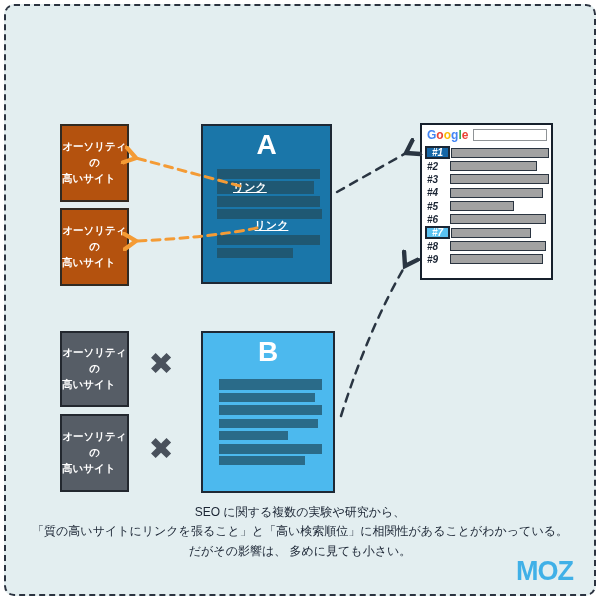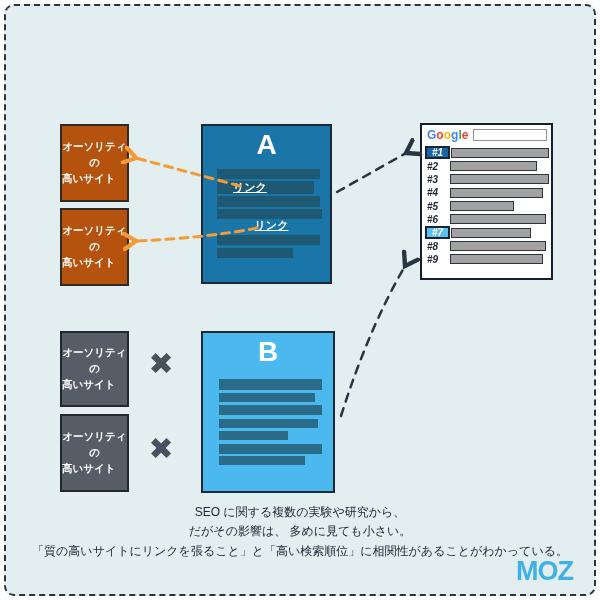--- a/index.html
+++ b/index.html
@@ -161,17 +161,17 @@
     </marker>
   </defs>
   <path d="M240,186 L136,158" fill="none" stroke="#f49b35" stroke-width="3" stroke-dasharray="8 6" stroke-linecap="round" marker-end="url(#ahO)"></path>
   <path d="M257,228 Q205,238 136,241" fill="none" stroke="#f49b35" stroke-width="3" stroke-dasharray="8 6" stroke-linecap="round" marker-end="url(#ahO)"></path>
   <path d="M337,192 L406,153" fill="none" stroke="#2a3542" stroke-width="2.5" stroke-dasharray="8 7" stroke-linecap="round" marker-end="url(#ahD)"></path>
   <path d="M341,416 Q368,330 405,266" fill="none" stroke="#2a3542" stroke-width="2.5" stroke-dasharray="8 7" stroke-linecap="round" marker-end="url(#ahD)"></path>
 </svg>
 
 <div class="caption">
   <div>SEO に関する複数の実験や研究から、</div>
+  <div>「質の高いサイトにリンクを張ること」と「高い検索順位」に相関性があることがわかっている。</div>
   <div>だがその影響は、 多めに見ても小さい。</div>
-  <div>「質の高いサイトにリンクを張ること」と「高い検索順位」に相関性があることがわかっている。</div>
 </div>
 
 <div class="moz">MOZ</div>
 
 </body></html>

